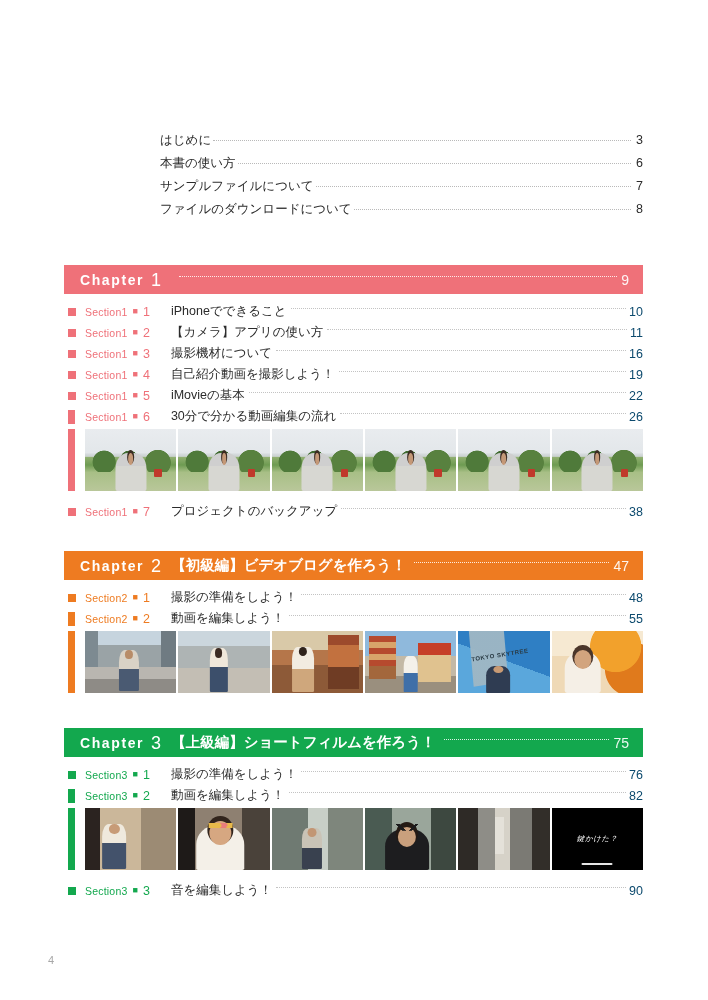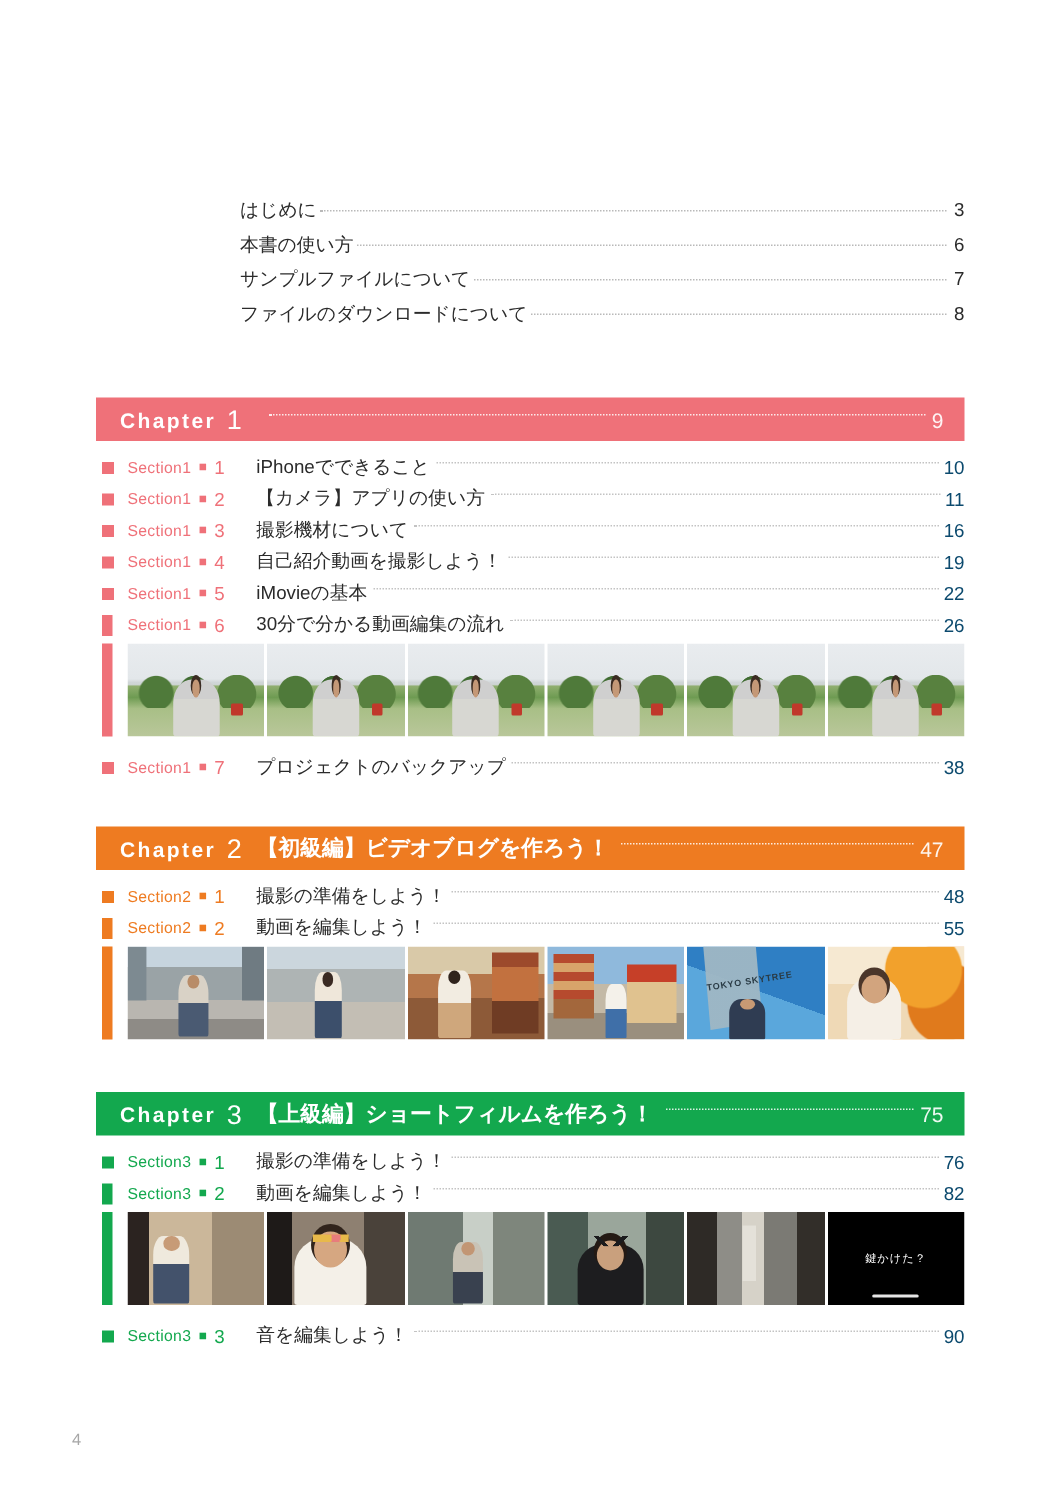--- a/index.html
+++ b/index.html
@@ -531,20 +531,21 @@
   .sc-black {
     background: #000000;
     display: flex;
     align-items: center;
     justify-content: center;
   }
   .sc-black .cap {
     color: #ffffff;
     font-size: 7.5px;
     letter-spacing: .6px;
+    font-style: italic;
   }
   .sc-black .homebar {
     position: absolute;
     left: 50%;
     bottom: 5px;
     transform: translateX(-50%);
     width: 34%;
     height: 2px;
     background: #ffffff;
     border-radius: 2px;

